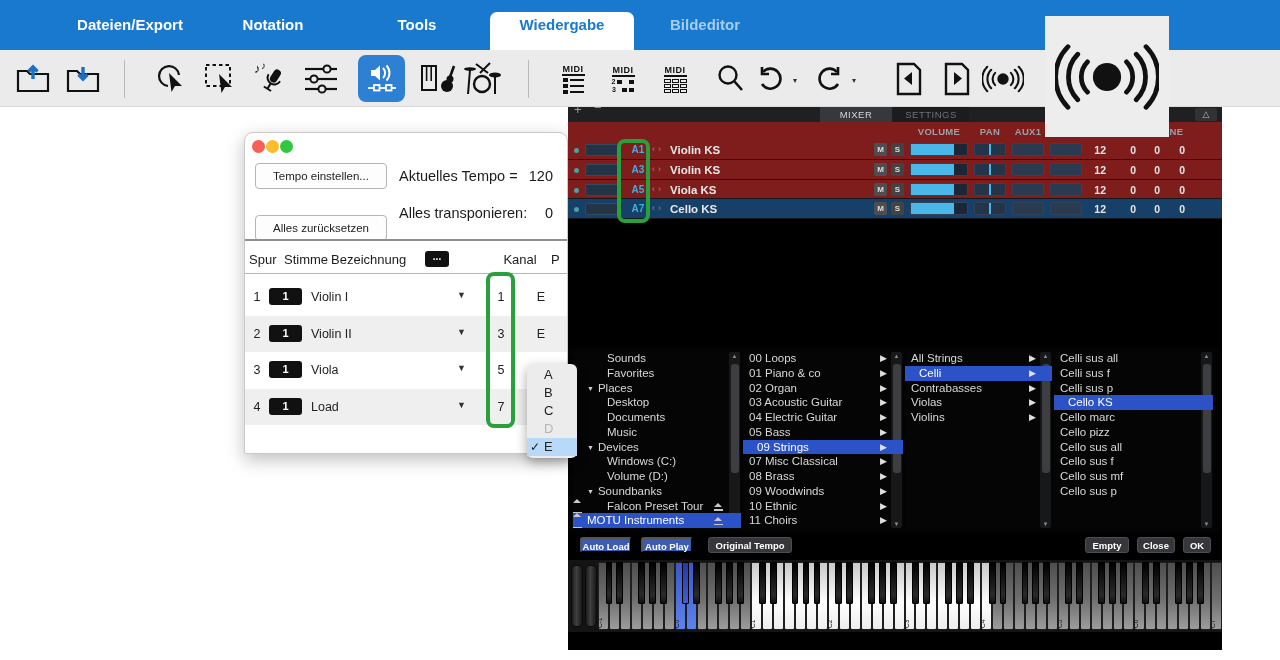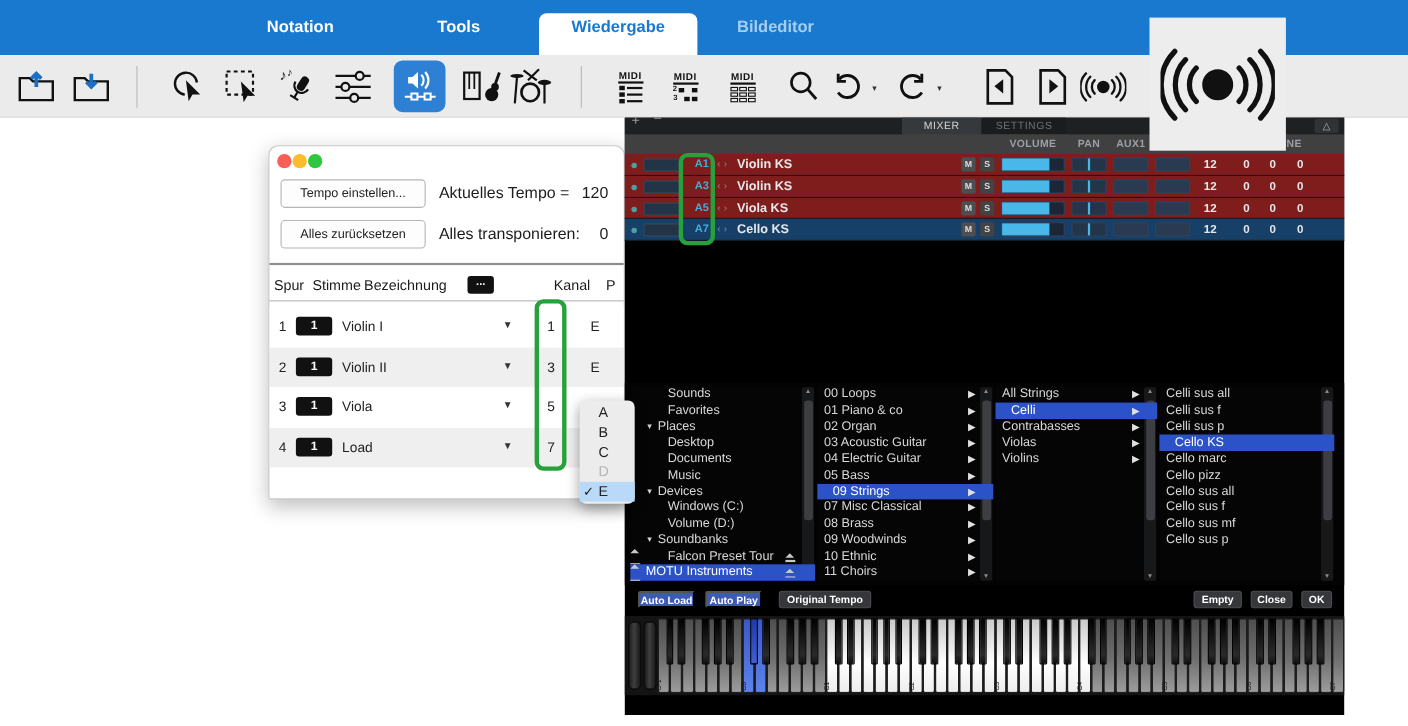--- a/index.html
+++ b/index.html
@@ -60,21 +60,21 @@
   .dd-item.selected { background:#b9d9f8; }
   .dd-item.selected .chk { visibility:visible; }
   .dd-item.disabled { color:#b5b5b5; }
 
   
   .plugin { position:absolute; left:568px; top:107px; width:654px; height:543px; background:#000; z-index:10; }
   .ptop { position:absolute; left:0; top:0; width:654px; height:15px; background:#1e2022; color:#9a9a9a; }
   .ptab { position:absolute; top:0; height:33px; font-size:9.5px; font-weight:normal; letter-spacing:.5px; text-align:center; line-height:15px; }
   .ptab.active { background:#36393c; color:#d5d5d5; }
   .ptab.idle { background:#1a1c1e; color:#6f7275; }
-  .phead { position:absolute; left:0; top:15px; width:654px; height:18px; background:#404040; }
+  .phead { position:absolute; left:0; top:15px; width:654px; height:18px; background:#7f1d1d; }
   .phl { position:absolute; top:4px; font-size:9.5px; font-weight:bold; color:#9aa0a6; letter-spacing:.3px; text-align:center; }
   .parts { position:absolute; left:0; top:33px; width:654px; }
   .part { position:relative; width:654px; height:19.75px; background:#7f1d1d; border-bottom:1px solid #15181c; }
   .part.selected { background:#174069; }
   .pdot { position:absolute; left:6px; top:8px; width:5px; height:5px; border-radius:50%; background:#4a9f9f; }
   .pslot { position:absolute; left:17px; top:4px; width:35px; height:12px; background:#243447; border:1px solid #35495e; border-radius:2px; }
   .pkeys { position:absolute; left:57px; top:4px; width:26px; text-align:center; font-size:10px; font-weight:bold; color:#41aee0; }
   .parrows { position:absolute; left:84px; top:4px; font-size:9px; color:#8a8f96; letter-spacing:3px; }
   .pname { position:absolute; left:102px; top:4px; font-size:11.5px; font-weight:bold; color:#e8e8e8; }
   .pm,.ps { position:absolute; top:3px; width:13px; height:13px; border-radius:2px; font-size:8px; font-weight:bold; color:#ddd; text-align:center; line-height:13px; }
@@ -138,20 +138,21 @@
 
   svg { display:block; }
 </style>
 </head>
 <body>
 
 <div id="root">
 
   <div class="ribbon">
     <div class="rtab-active-bg"></div>
+    <span class="rtab" style="left:130px">Dateien/Export</span>
     <span class="rtab" style="left:273px">Notation</span>
     <span class="rtab" style="left:417px">Tools</span>
     <span class="rtab active" style="left:562px">Wiedergabe</span>
     <span class="rtab dimmed" style="left:705px">Bildeditor</span>
   </div>
 
   <div class="toolbar">
     <div class="tbico" style="left:12px">
       <svg width="36" height="32" viewBox="0 0 36 32">
           <path d="M3 28 V8 h9 l3 3 h18 v17 z" fill="none" stroke="#111" stroke-width="2.2"></path>
@@ -321,21 +322,21 @@
     </div>
   </div>
 
   <div class="dialog">
     <span class="tl" style="left:7px;background:#f95f57"></span>
     <span class="tl" style="left:21px;background:#fbbd2e"></span>
     <span class="tl" style="left:35px;background:#30c740"></span>
     <button class="dbtn" style="top:30px">Tempo einstellen...</button>
     <span class="dlabel" style="top:35px">Aktuelles Tempo =</span>
     <span class="dval" style="top:35px">120</span>
-    <button class="dbtn" style="top:67px">Alles zurücksetzen</button>
+    <button class="dbtn" style="top:82px">Alles zurücksetzen</button>
     <span class="dlabel" style="top:72px">Alles transponieren:</span>
     <span class="dval" style="top:72px">0</span>
     <div class="ddiv" style="top:106px;height:2px"></div>
     <div class="dhead">
       <span class="abs" style="left:4px;top:7px">Spur</span>
       <span class="abs" style="left:39px;top:7px">Stimme</span>
       <span class="abs" style="left:86px;top:7px">Bezeichnung</span>
       <span class="chip" style="left:180px;top:6px;width:24px;height:16px;font-size:10px;line-height:12px">...</span>
       <span class="abs" style="left:250px;top:7px;width:50px;text-align:center">Kanal</span>
       <span class="abs" style="left:306px;top:7px">P</span>

